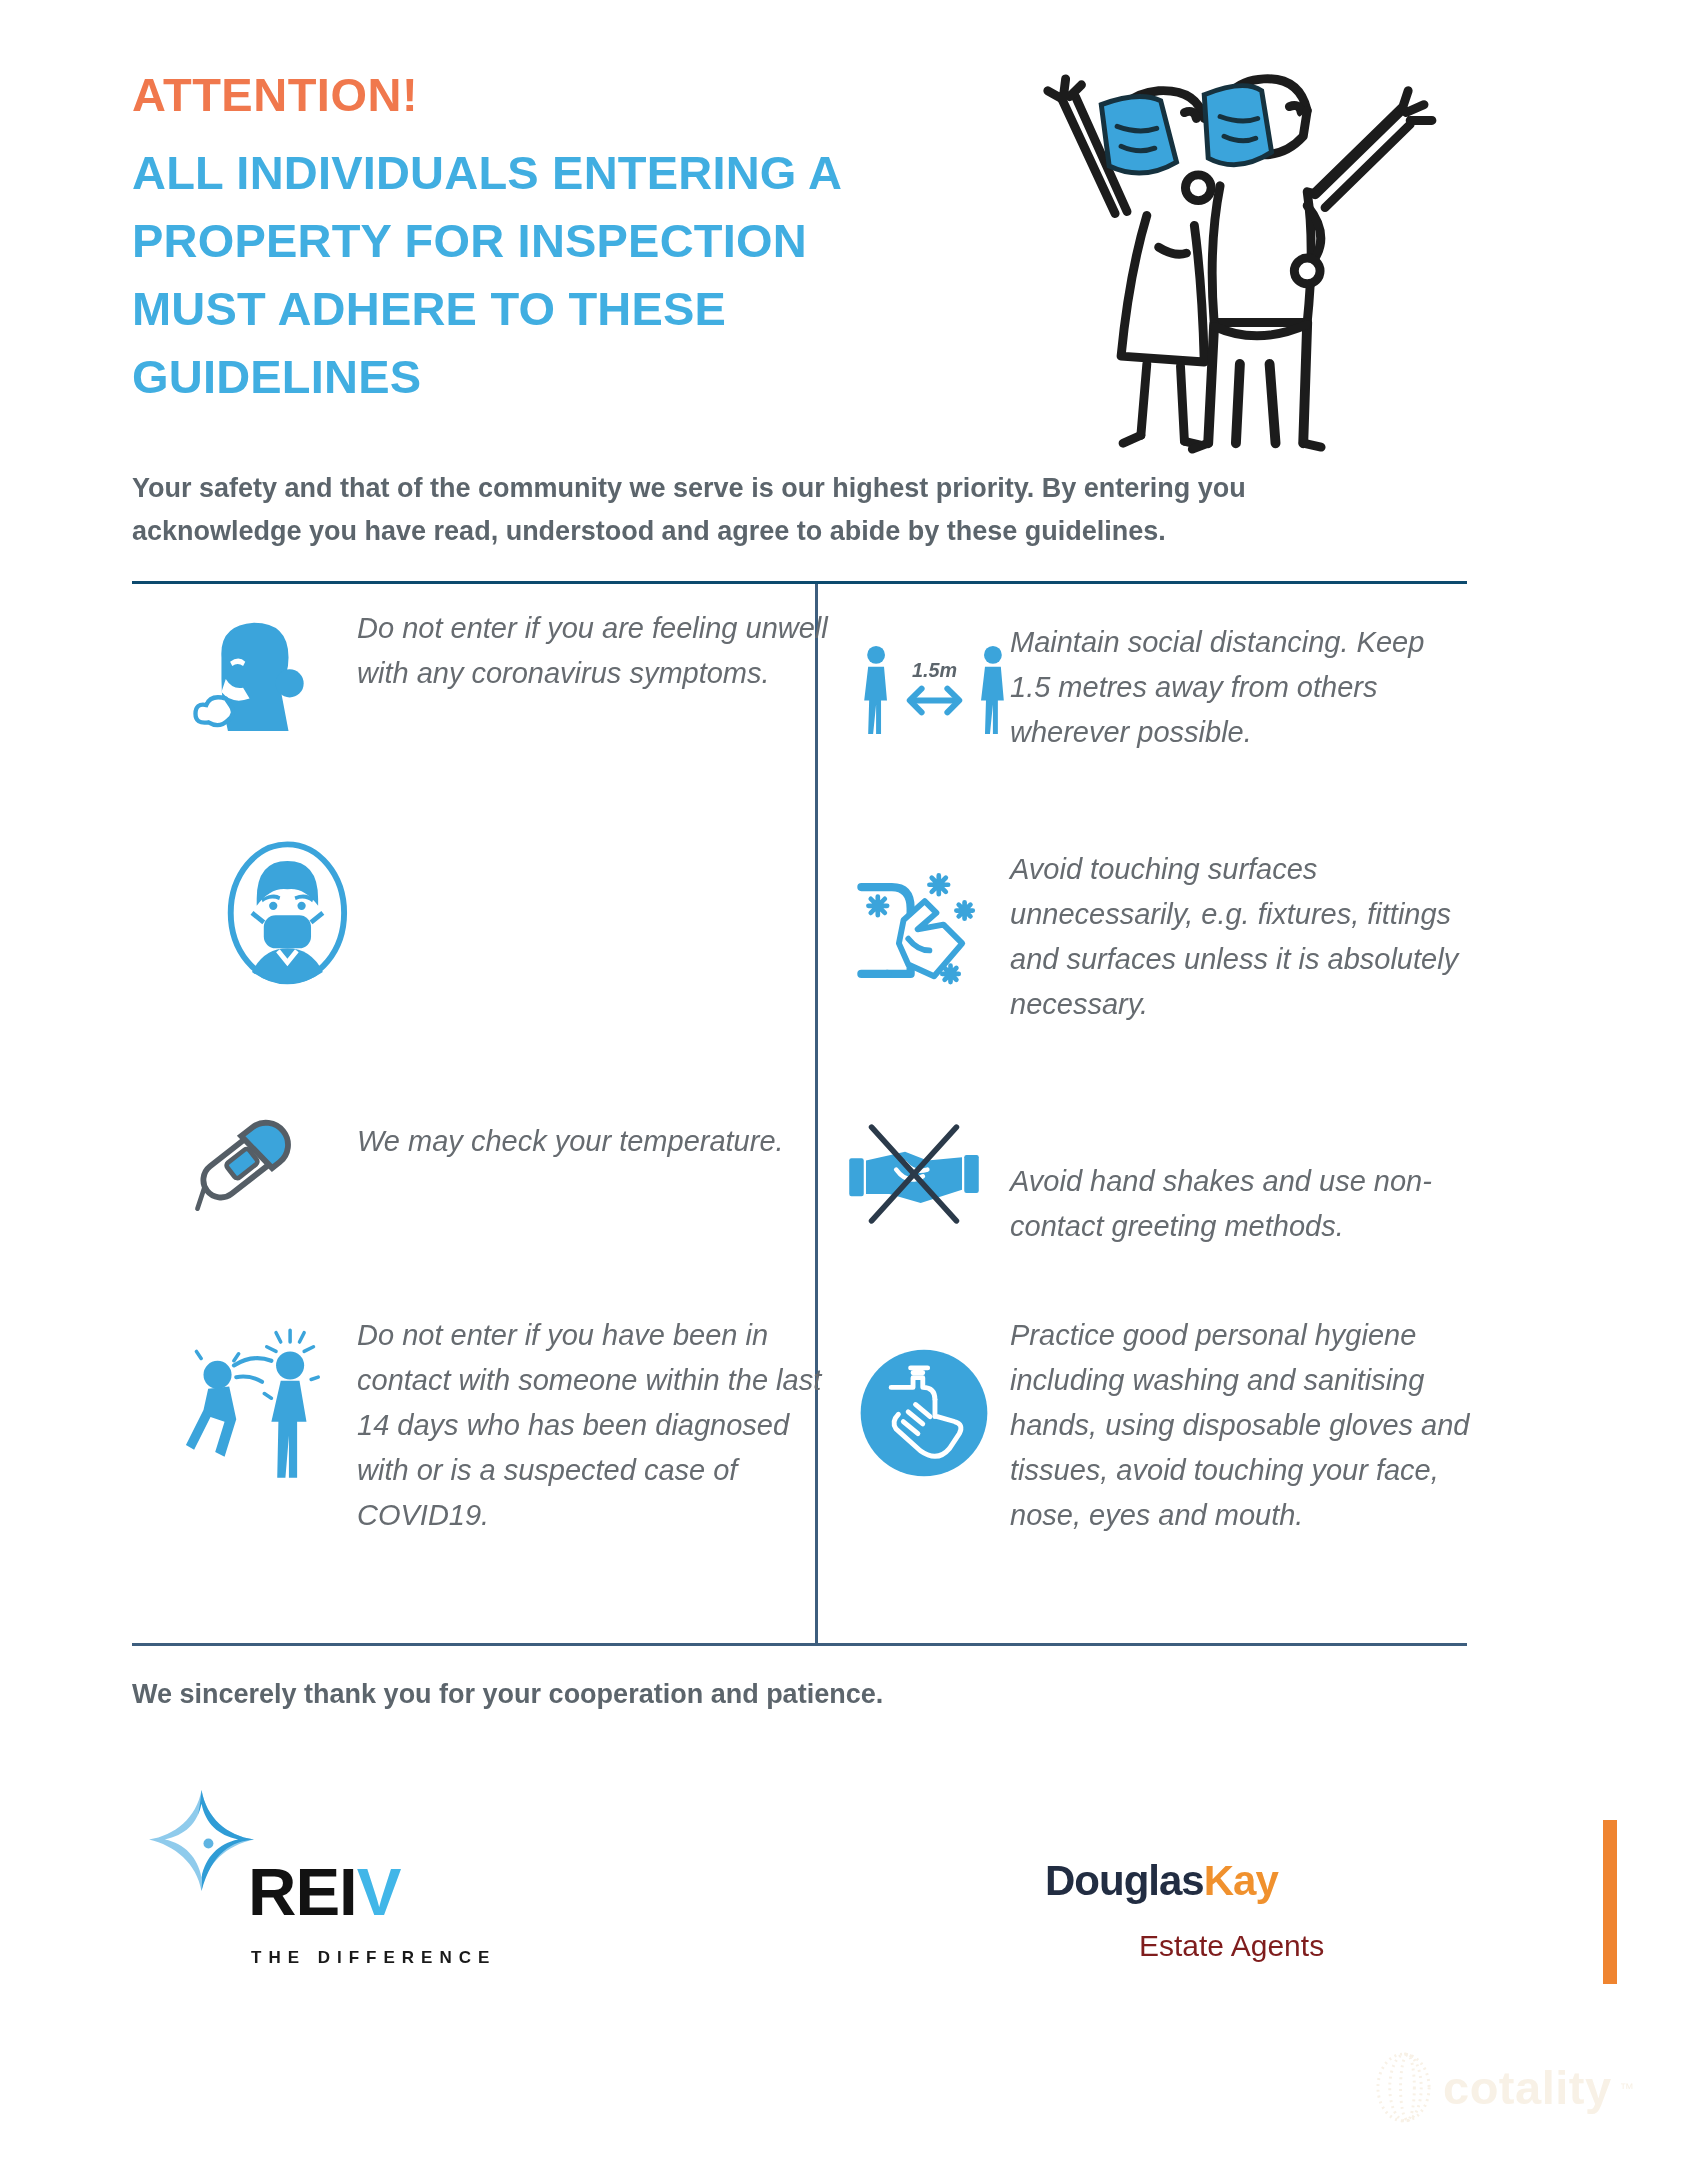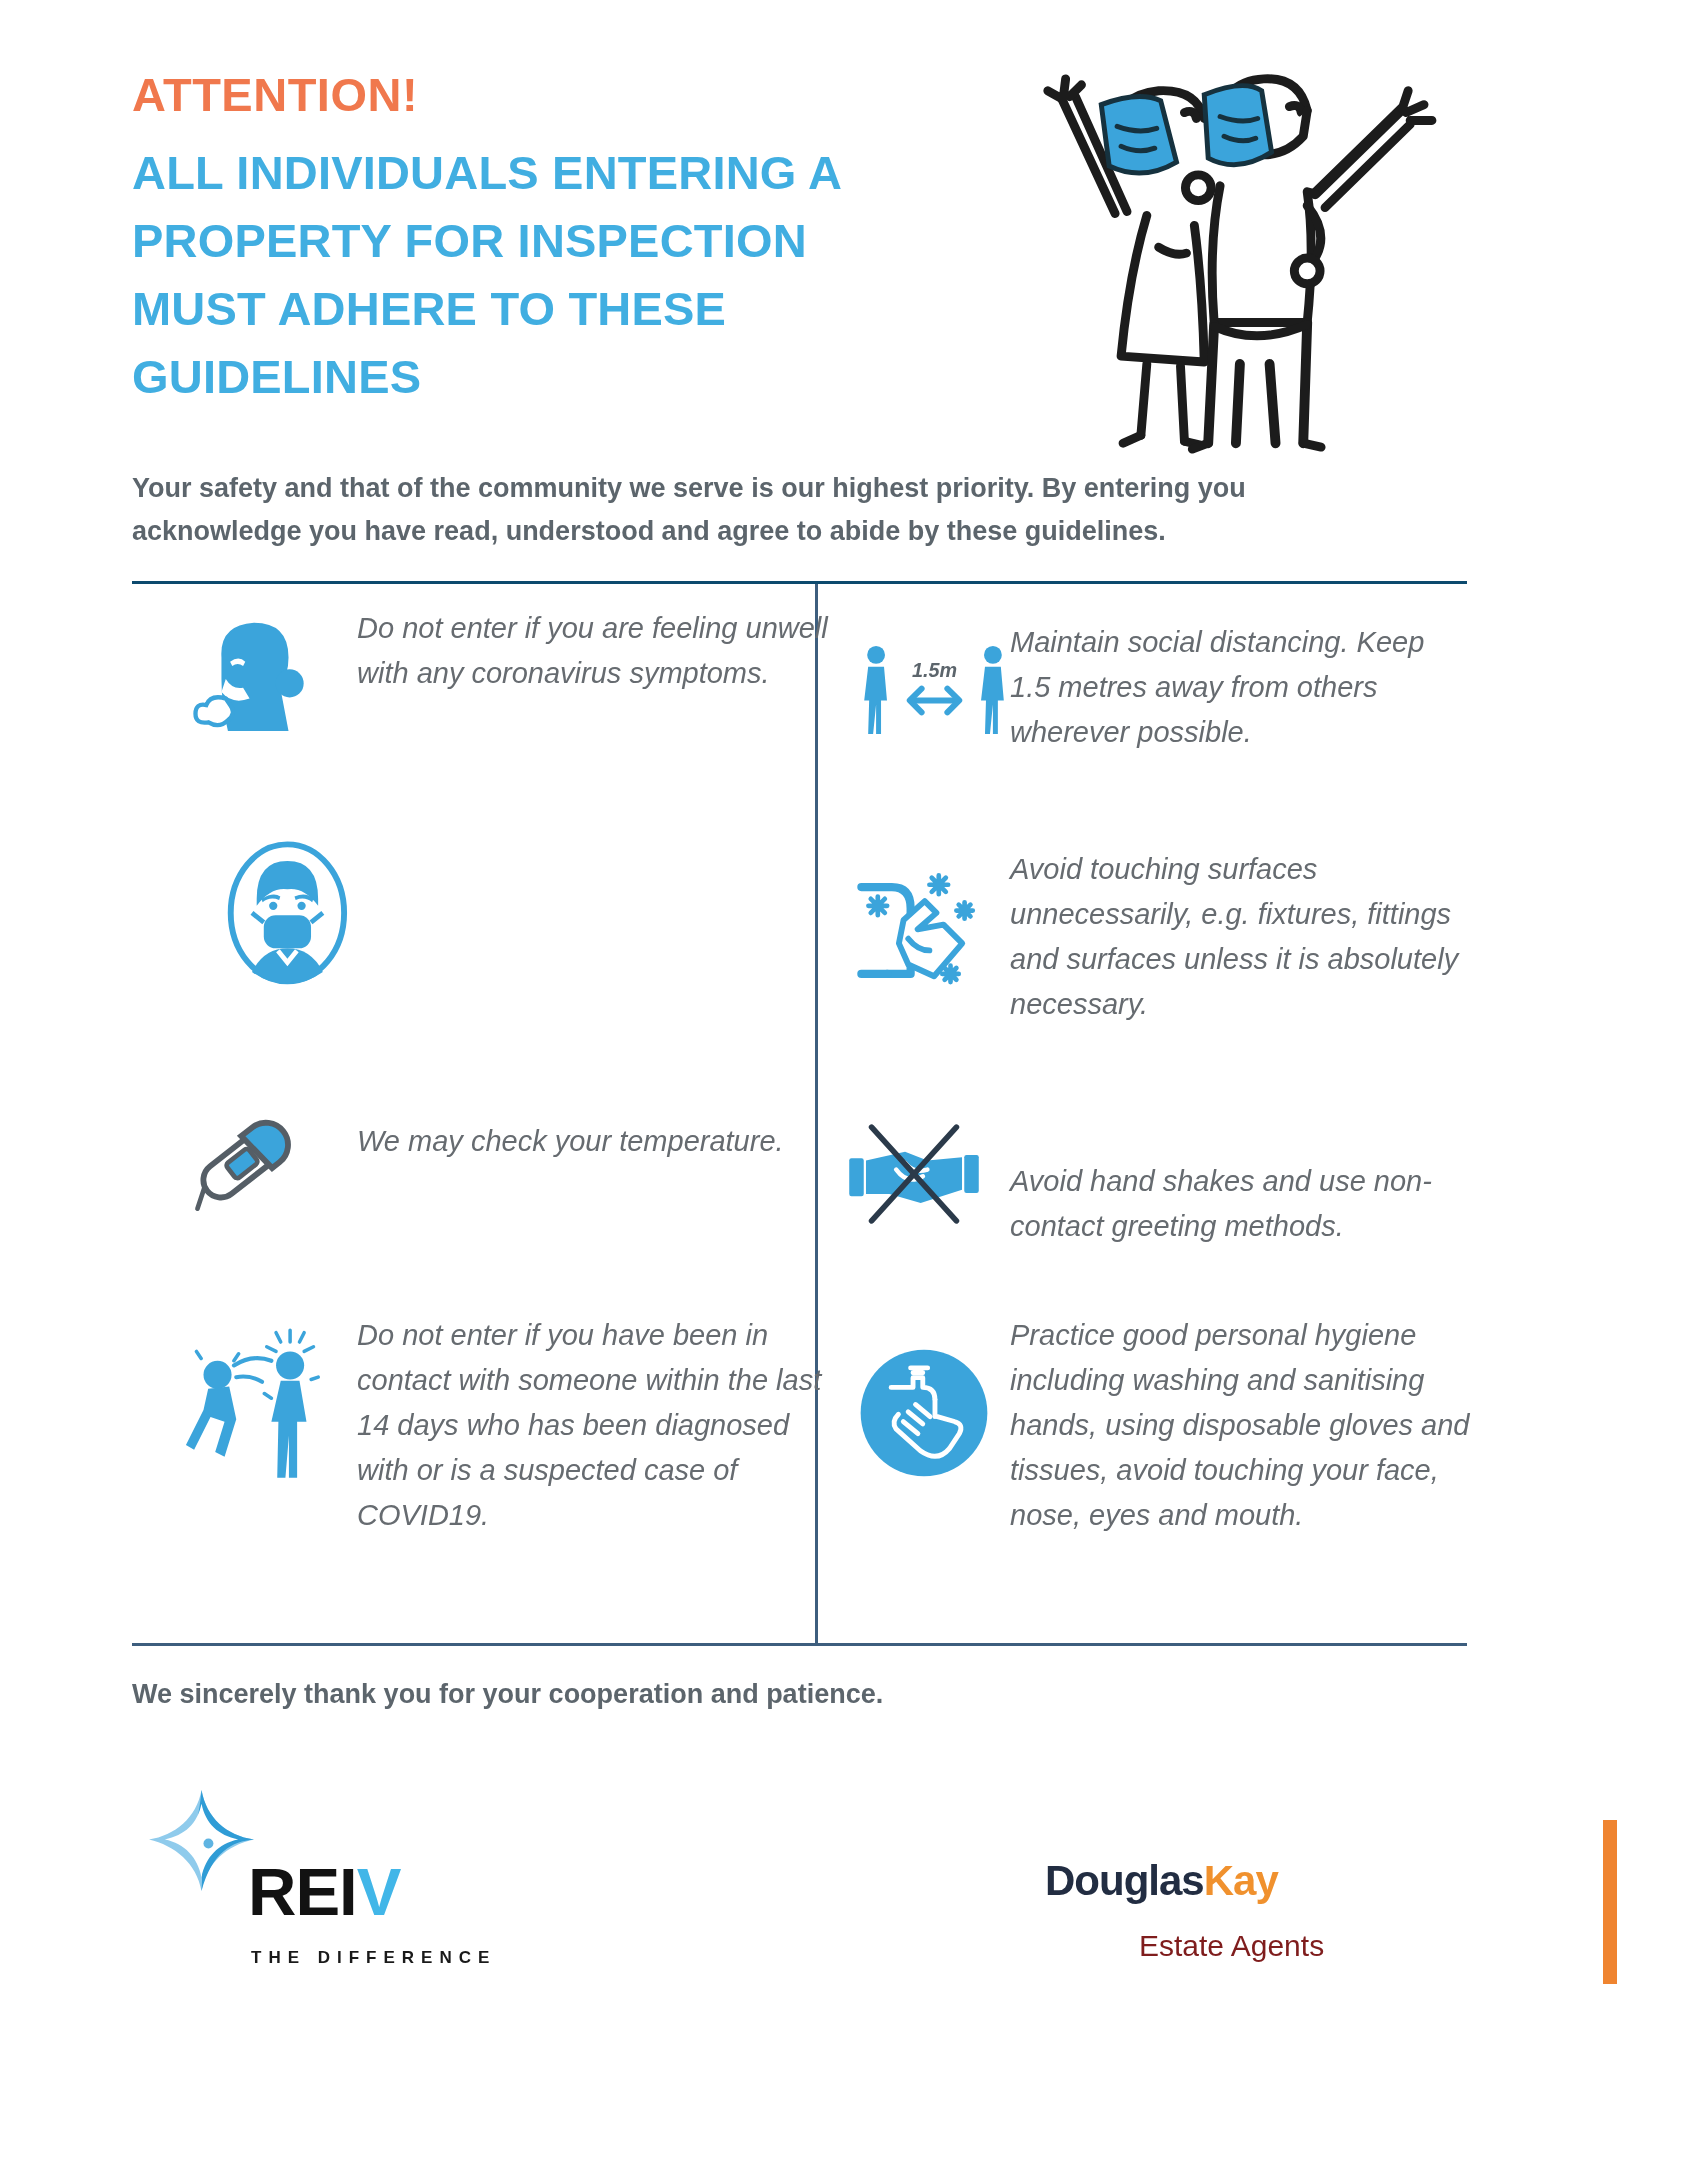--- a/index.html
+++ b/index.html
@@ -229,15 +229,26 @@
     <circle cx="62" cy="54" r="5" fill="#5FB4E2"></circle>
   </svg>
   <div class="abs reiv-text"><span>REI</span><span class="reiv-v">V</span></div>
   <div class="abs reiv-tag">THE DIFFERENCE</div>
 
   <div class="abs dk-name"><span>Douglas</span><span class="dk-kay">Kay</span></div>
   <div class="abs dk-sub">Estate Agents</div>
 
   <div class="abs orange-bar"></div>
 
+  <div class="abs watermark">
+    <svg width="61" height="73" viewBox="0 0 62 74">
+      <g fill="none" stroke="#F8F1E6" stroke-width="3" stroke-dasharray="2 4">
+        <ellipse cx="30" cy="37" rx="26" ry="34"></ellipse>
+        <ellipse cx="32" cy="37" rx="16" ry="34"></ellipse>
+        <ellipse cx="34" cy="37" rx="7" ry="33"></ellipse>
+      </g>
+    </svg>
+    <span class="wm-text">cotality</span>
+    <span class="wm-tm">™</span>
+  </div>
 
 </div>
 
 
 </body></html>

